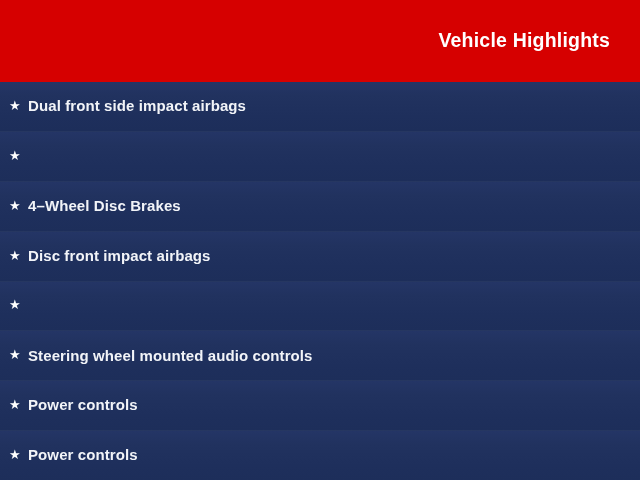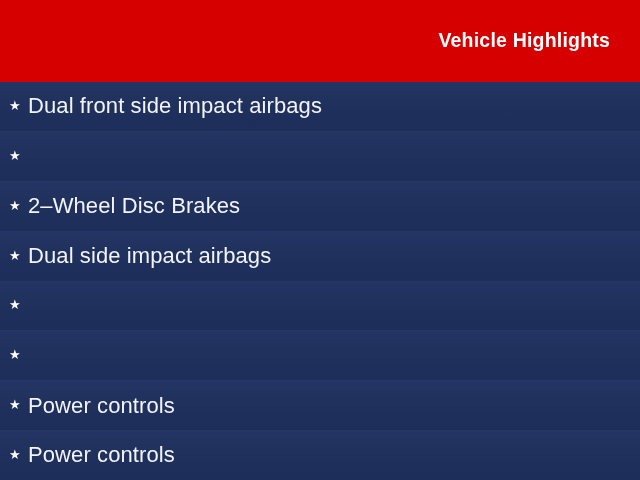--- a/index.html
+++ b/index.html
@@ -80,22 +80,22 @@
     font-size: 13px;
     line-height: 1;
     width: 19px;
     text-align: left;
     transform: translateY(-1px);
   }
 
   .highlight-label {
     flex: 1 1 auto;
     color: #f2f4f8;
-    font-size: 22px;
-    font-weight: normal;
+    font-size: 15px;
+    font-weight: bold;
     line-height: 1.1;
     letter-spacing: 0.1px;
     white-space: nowrap;
     overflow: hidden;
   }
 </style>
 </head>
 <body>
 
 <div id="slide">
@@ -110,34 +110,35 @@
       <span class="bullet-star">★</span>
       <span class="highlight-label">Dual front side impact airbags</span>
     </div>
 
     <div class="highlight-row">
       <span class="bullet-star">★</span>
     </div>
 
     <div class="highlight-row">
       <span class="bullet-star">★</span>
-      <span class="highlight-label">2–Wheel Disc Brakes</span>
+      <span class="highlight-label">4–Wheel Disc Brakes</span>
     </div>
 
     <div class="highlight-row">
       <span class="bullet-star">★</span>
-      <span class="highlight-label">Dual side impact airbags</span>
+      <span class="highlight-label">Disc front impact airbags</span>
     </div>
 
     <div class="highlight-row">
       <span class="bullet-star">★</span>
     </div>
 
     <div class="highlight-row">
       <span class="bullet-star">★</span>
+      <span class="highlight-label">Steering wheel mounted audio controls</span>
     </div>
 
     <div class="highlight-row">
       <span class="bullet-star">★</span>
       <span class="highlight-label">Power controls</span>
     </div>
 
     <div class="highlight-row">
       <span class="bullet-star">★</span>
       <span class="highlight-label">Power controls</span>

